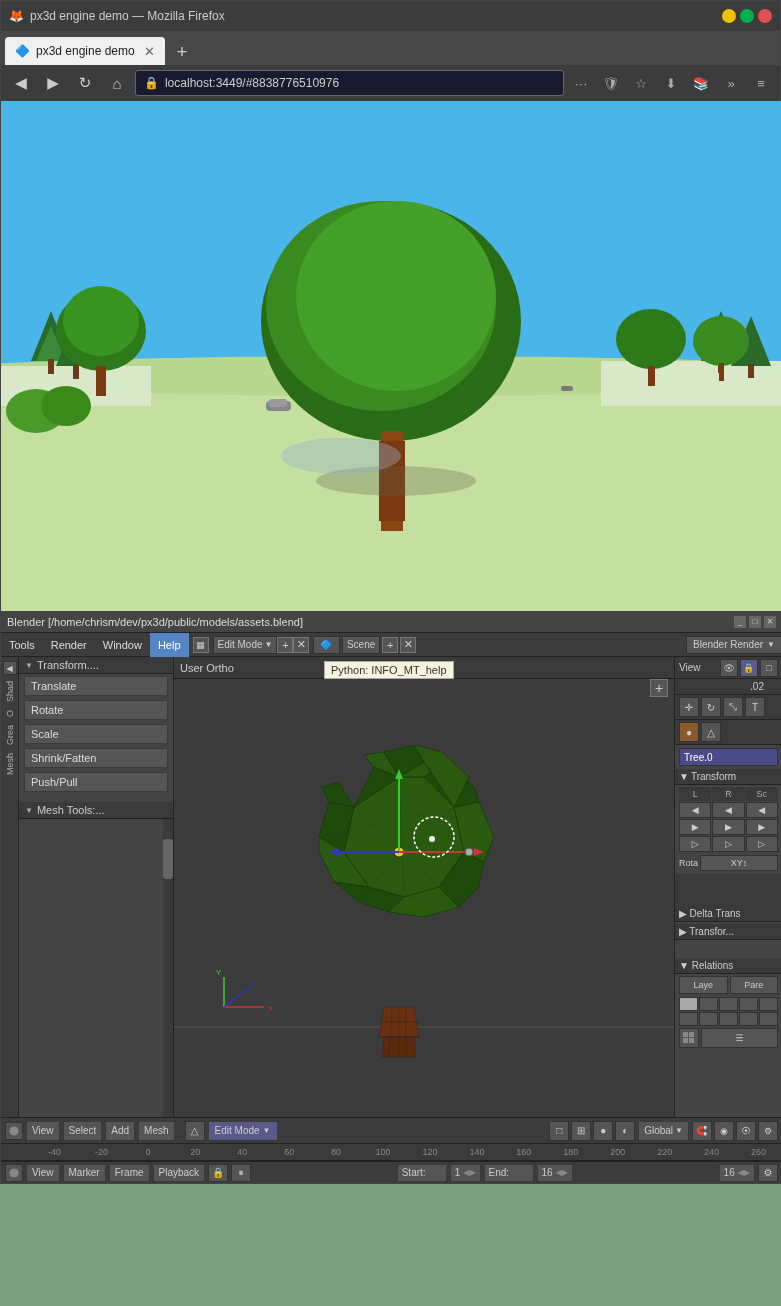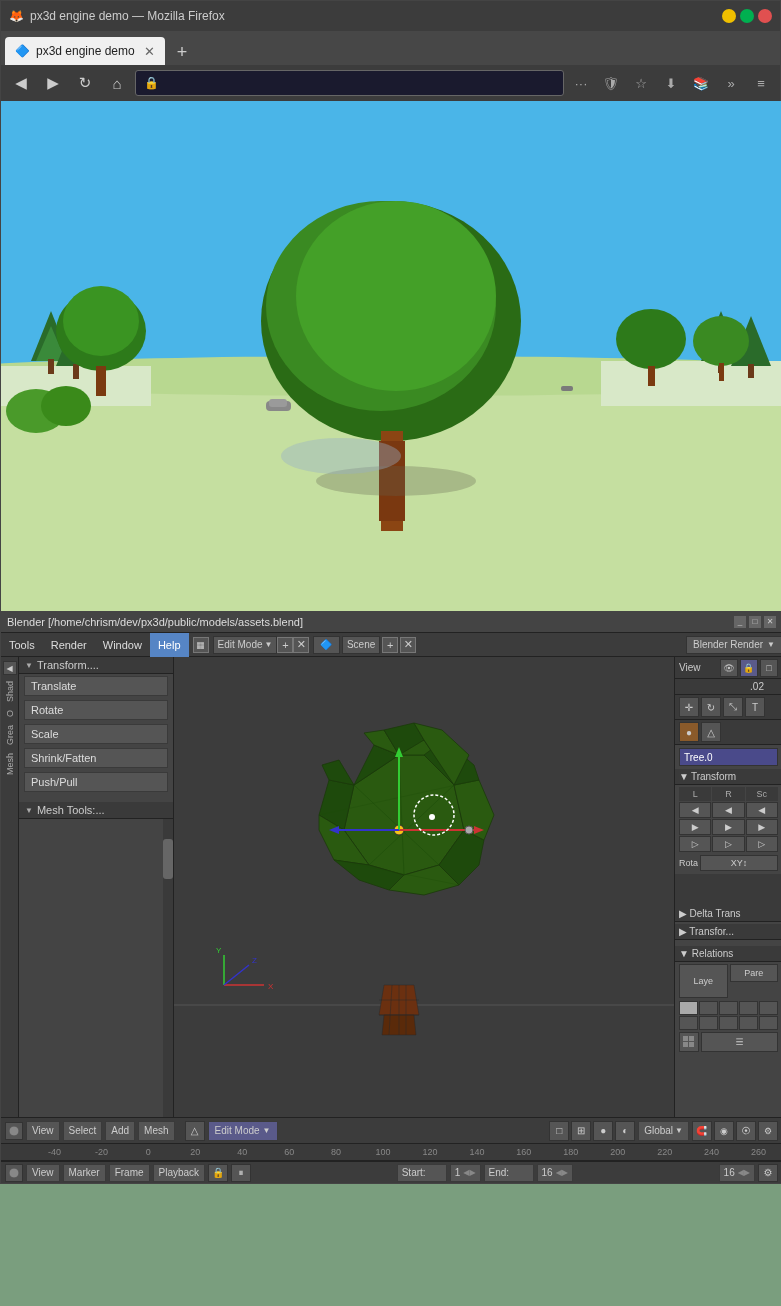--- a/index.html
+++ b/index.html
@@ -502,20 +502,21 @@
     <button class="tab-new-btn">+</button>
   </div>
 
   <div class="nav-bar">
     <button class="nav-btn">◀</button>
     <button class="nav-btn">▶</button>
     <button class="nav-btn">↻</button>
     <button class="nav-btn">⌂</button>
     <div class="address-bar">
       <span>🔒</span>
+      <span class="address-text">localhost:3449/#8838776510976</span>
     </div>
     <div class="nav-icons-right">
       <button class="nav-icon-btn">···</button>
       <button class="nav-icon-btn">🛡</button>
       <button class="nav-icon-btn">☆</button>
       <button class="nav-icon-btn">⬇</button>
       <button class="nav-icon-btn">📚</button>
       <button class="nav-icon-btn">»</button>
       <button class="nav-icon-btn">≡</button>
     </div>
@@ -669,20 +670,27 @@
         </div>
 
         <div style="position:relative;flex:1;">
           <div style="position:absolute;right:0;top:0;width:10px;height:100%;background:#3a3a3a;">
             <div style="width:10px;height:40px;background:#666;border-radius:3px;margin-top:20px;"></div>
           </div>
         </div>
       </div>
 
       <div class="blender-viewport">
+        <div class="viewport-header">
+          <span class="viewport-title">User Ortho</span>
+
+          <div class="tooltip-box">
+            <span>Python:  INFO_MT_help</span>
+          </div>
+        </div>
 
         <div class="viewport-plus">+</div>
 
         <div class="viewport-3d">
 
           <svg width="100%" height="100%" viewBox="0 0 500 380" style="position:absolute;top:0;left:0;">
 
             <rect width="500" height="380" fill="#3c3c3c"></rect>
 
             <line x1="0" y1="330" x2="500" y2="330" stroke="#555" stroke-width="1"></line>
@@ -815,30 +823,30 @@
 
         <div style="display:flex;gap:2px;padding:0 4px;margin-bottom:3px;align-items:center;">
           <span style="color:#ccc;font-size:9px;">Rota</span>
           <div style="flex:1;height:16px;background:#555;border:1px solid #333;color:#ccc;font-size:9px;display:flex;align-items:center;justify-content:center;cursor:pointer;">XY↕</div>
         </div>
 
         <div style="display:flex;align-items:center;gap:2px;padding:2px 4px;background:#3a3a3a;border-bottom:1px solid #222;margin-bottom:2px;">
           <span style="color:#ccc;font-size:10px;margin-top:32px;">▶ Delta Trans</span>
         </div>
 
-        <div style="display:flex;align-items:center;gap:2px;padding:2px 4px;background:#3a3a3a;border-bottom:1px solid #222;margin-bottom:6px;">
+        <div style="display:flex;align-items:center;gap:2px;padding:2px 4px;background:#3a3a3a;border-bottom:1px solid #222;margin-bottom:18px;">
           <span style="color:#ccc;font-size:10px;">▶ Transfor...</span>
         </div>
 
         <div style="display:flex;align-items:center;gap:2px;padding:2px 4px;background:#3a3a3a;border-bottom:1px solid #222;margin-bottom:2px;">
           <span style="color:#ccc;font-size:10px;">▼ Relations</span>
         </div>
 
         <div style="display:flex;gap:2px;padding:0 4px;margin-bottom:3px;">
-          <div style="flex:1;height:34px;background:#555;border:1px solid #333;color:#ccc;font-size:9px;display:flex;align-items:center;justify-content:center;cursor:pointer;">Laye</div>
+          <div style="flex:1;height:18px;background:#555;border:1px solid #333;color:#ccc;font-size:9px;display:flex;align-items:center;justify-content:center;cursor:pointer;">Laye</div>
           <div style="flex:1;height:18px;background:#555;border:1px solid #333;color:#ccc;font-size:9px;display:flex;align-items:center;justify-content:center;cursor:pointer;">Pare</div>
         </div>
 
         <div style="display:grid;grid-template-columns:repeat(5,1fr);gap:1px;padding:0 4px;margin-bottom:2px;">
           <div style="height:14px;background:#aaa;border:1px solid #333;"></div>
           <div style="height:14px;background:#555;border:1px solid #333;"></div>
           <div style="height:14px;background:#555;border:1px solid #333;"></div>
           <div style="height:14px;background:#555;border:1px solid #333;"></div>
           <div style="height:14px;background:#555;border:1px solid #333;"></div>
           <div style="height:14px;background:#555;border:1px solid #333;"></div>

